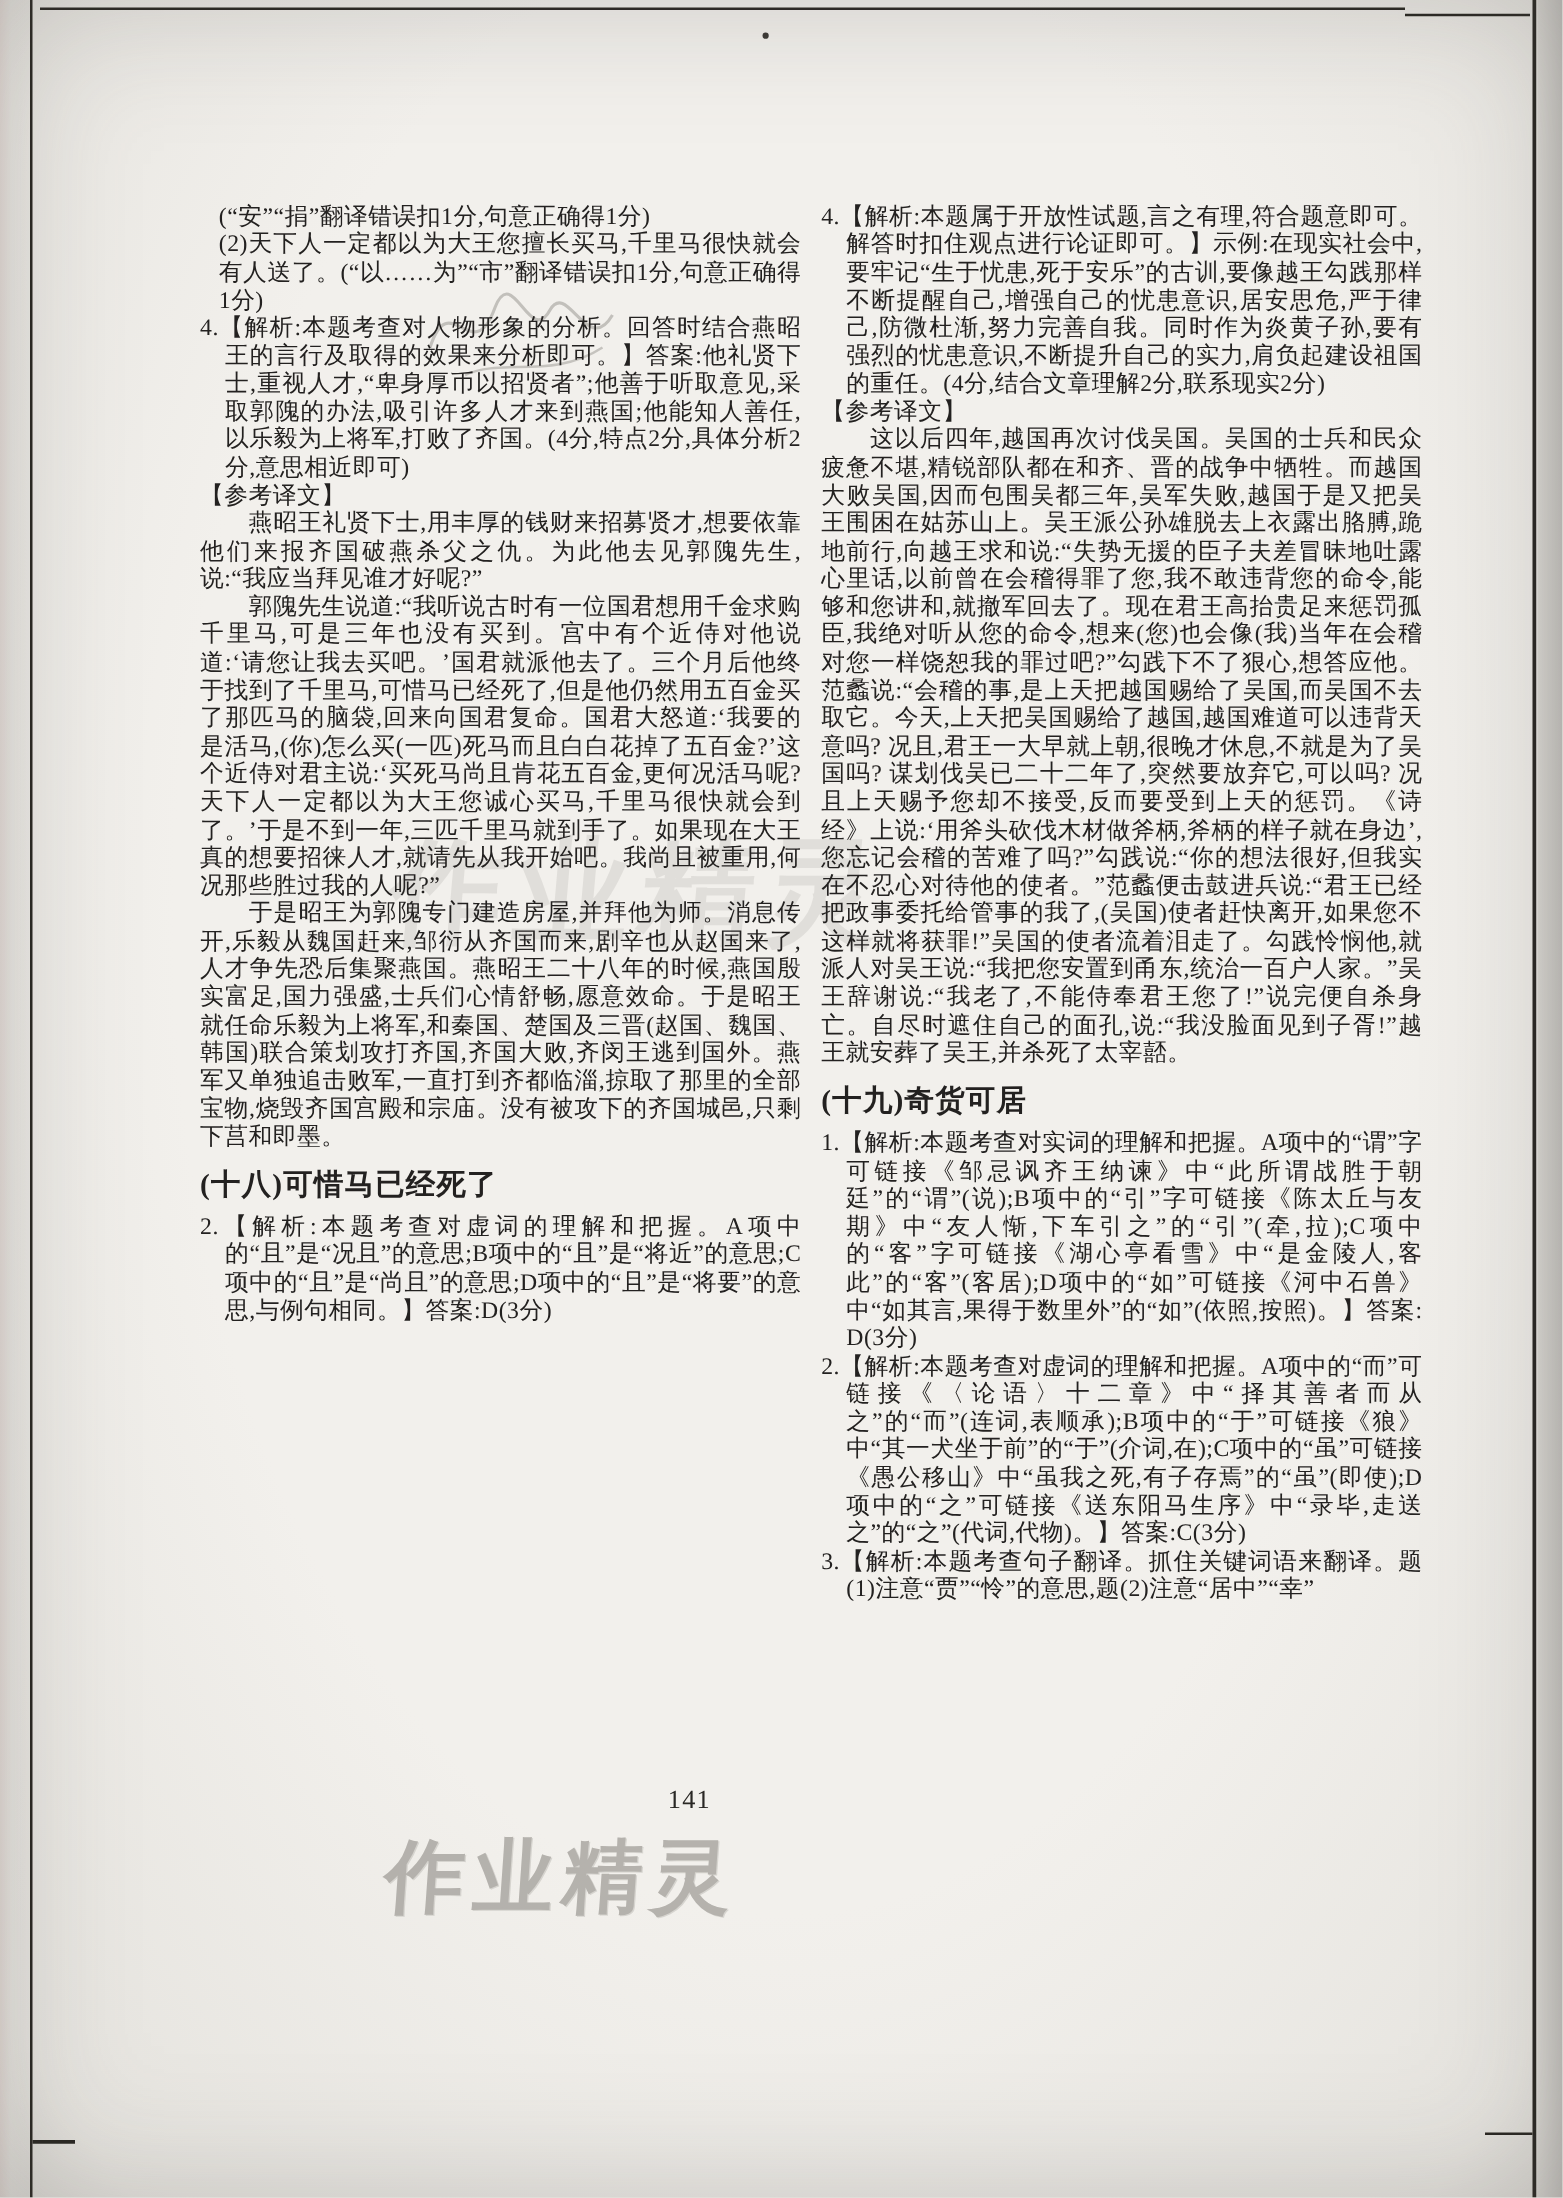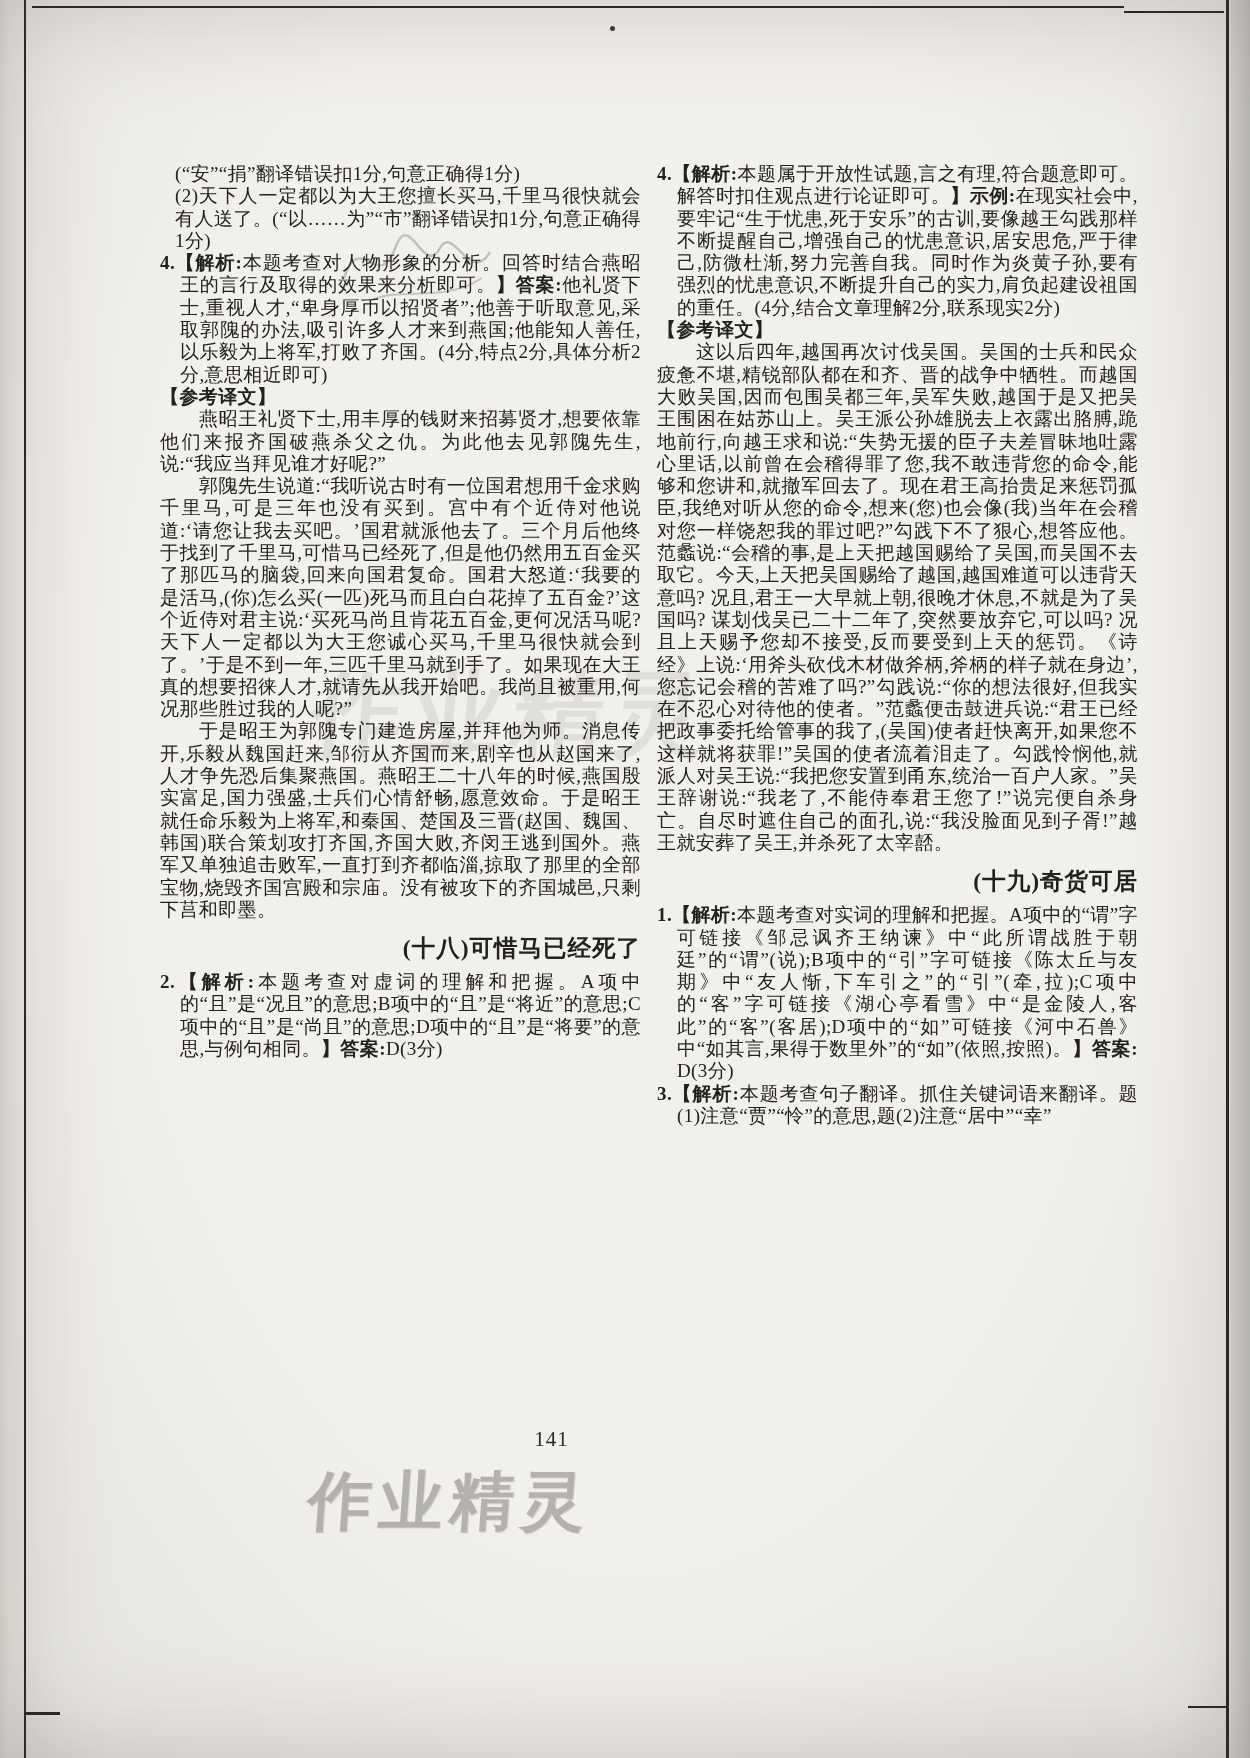--- a/index.html
+++ b/index.html
@@ -42,24 +42,24 @@
   .col-left  { left:160px; }
   .col-right { left:657px; }
 
   .blk { }
   .blk.cont   { padding-left:15px; }
   .blk.item   { padding-left:20px; text-indent:-20px; }
   .blk.indent { text-indent:39px; }
   .blk.boldline { font-weight:bold; }
   .blk.heading {
     font-weight:bold; font-size:23.5px; line-height:28px;
-    text-align:right; text-indent:0;
+    text-align:left; text-indent:0;
     margin:13px 0 9px 0; letter-spacing:1px;
   }
-  .bold { font-weight:bold;margin-top:34px; }
+  .bold { font-weight:normal;margin-top:34px; }
 
   .page-number {
     position:absolute; left:0; top:1427px; width:1103px;
     text-align:center; font-size:21px; letter-spacing:1px; color:#2a2825;
   }
 
   .wm {
     position:absolute; font-weight:bold; white-space:nowrap;
     font-family:"Liberation Sans","DejaVu Sans",sans-serif;
     pointer-events:none;
@@ -108,18 +108,19 @@
     <div class="blk indent"><span>于是昭王为郭隗专门建造房屋,并拜他为师。消息传开,乐毅从魏国赶来,邹衍从齐国而来,剧辛也从赵国来了,人才争先恐后集聚燕国。燕昭王二十八年的时候,燕国殷实富足,国力强盛,士兵们心情舒畅,愿意效命。于是昭王就任命乐毅为上将军,和秦国、楚国及三晋(赵国、魏国、韩国)联合策划攻打齐国,齐国大败,齐闵王逃到国外。燕军又单独追击败军,一直打到齐都临淄,掠取了那里的全部宝物,烧毁齐国宫殿和宗庙。没有被攻下的齐国城邑,只剩下莒和即墨。</span></div>
     <div class="blk heading">(十八)可惜马已经死了</div>
     <div class="blk item"><span class="bold">2.【解析:</span><span>本题考查对虚词的理解和把握。A项中的“且”是“况且”的意思;B项中的“且”是“将近”的意思;C项中的“且”是“尚且”的意思;D项中的“且”是“将要”的意思,与例句相同。</span><span class="bold">】答案:</span><span>D(3分)</span></div>
   </div>
 <div class="col col-right">
     <div class="blk item"><span class="bold">4.【解析:</span><span>本题属于开放性试题,言之有理,符合题意即可。解答时扣住观点进行论证即可。</span><span class="bold">】示例:</span><span>在现实社会中,要牢记“生于忧患,死于安乐”的古训,要像越王勾践那样不断提醒自己,增强自己的忧患意识,居安思危,严于律己,防微杜渐,努力完善自我。同时作为炎黄子孙,要有强烈的忧患意识,不断提升自己的实力,肩负起建设祖国的重任。(4分,结合文章理解2分,联系现实2分)</span></div>
     <div class="blk boldline"><span class="bold">【参考译文】</span></div>
     <div class="blk indent"><span>这以后四年,越国再次讨伐吴国。吴国的士兵和民众疲惫不堪,精锐部队都在和齐、晋的战争中牺牲。而越国大败吴国,因而包围吴都三年,吴军失败,越国于是又把吴王围困在姑苏山上。吴王派公孙雄脱去上衣露出胳膊,跪地前行,向越王求和说:“失势无援的臣子夫差冒昧地吐露心里话,以前曾在会稽得罪了您,我不敢违背您的命令,能够和您讲和,就撤军回去了。现在君王高抬贵足来惩罚孤臣,我绝对听从您的命令,想来(您)也会像(我)当年在会稽对您一样饶恕我的罪过吧?”勾践下不了狠心,想答应他。范蠡说:“会稽的事,是上天把越国赐给了吴国,而吴国不去取它。今天,上天把吴国赐给了越国,越国难道可以违背天意吗? 况且,君王一大早就上朝,很晚才休息,不就是为了吴国吗? 谋划伐吴已二十二年了,突然要放弃它,可以吗? 况且上天赐予您却不接受,反而要受到上天的惩罚。《诗经》上说:‘用斧头砍伐木材做斧柄,斧柄的样子就在身边’,您忘记会稽的苦难了吗?”勾践说:“你的想法很好,但我实在不忍心对待他的使者。”范蠡便击鼓进兵说:“君王已经把政事委托给管事的我了,(吴国)使者赶快离开,如果您不这样就将获罪!”吴国的使者流着泪走了。勾践怜悯他,就派人对吴王说:“我把您安置到甬东,统治一百户人家。”吴王辞谢说:“我老了,不能侍奉君王您了!”说完便自杀身亡。自尽时遮住自己的面孔,说:“我没脸面见到子胥!”越王就安葬了吴王,并杀死了太宰嚭。</span></div>
     <div class="blk heading">(十九)奇货可居</div>
     <div class="blk item"><span class="bold">1.【解析:</span><span>本题考查对实词的理解和把握。A项中的“谓”字可链接《邹忌讽齐王纳谏》中“此所谓战胜于朝廷”的“谓”(说);B项中的“引”字可链接《陈太丘与友期》中“友人惭,下车引之”的“引”(牵,拉);C项中的“客”字可链接《湖心亭看雪》中“是金陵人,客此”的“客”(客居);D项中的“如”可链接《河中石兽》中“如其言,果得于数里外”的“如”(依照,按照)。</span><span class="bold">】答案:</span><span>D(3分)</span></div>
+    <div class="blk item"><span class="bold">2.【解析:</span><span>本题考查对虚词的理解和把握。A项中的“而”可链接《〈论语〉十二章》中“择其善者而从之”的“而”(连词,表顺承);B项中的“于”可链接《狼》中“其一犬坐于前”的“于”(介词,在);C项中的“虽”可链接《愚公移山》中“虽我之死,有子存焉”的“虽”(即使);D项中的“之”可链接《送东阳马生序》中“录毕,走送之”的“之”(代词,代物)。</span><span class="bold">】答案:</span><span>C(3分)</span></div>
     <div class="blk item"><span class="bold">3.【解析:</span><span>本题考查句子翻译。抓住关键词语来翻译。题(1)注意“贾”“怜”的意思,题(2)注意“居中”“幸”</span></div>
   </div>
 
 <div class="page-number">141</div>
 
 <div class="vignette"></div>
 
 </body></html>

